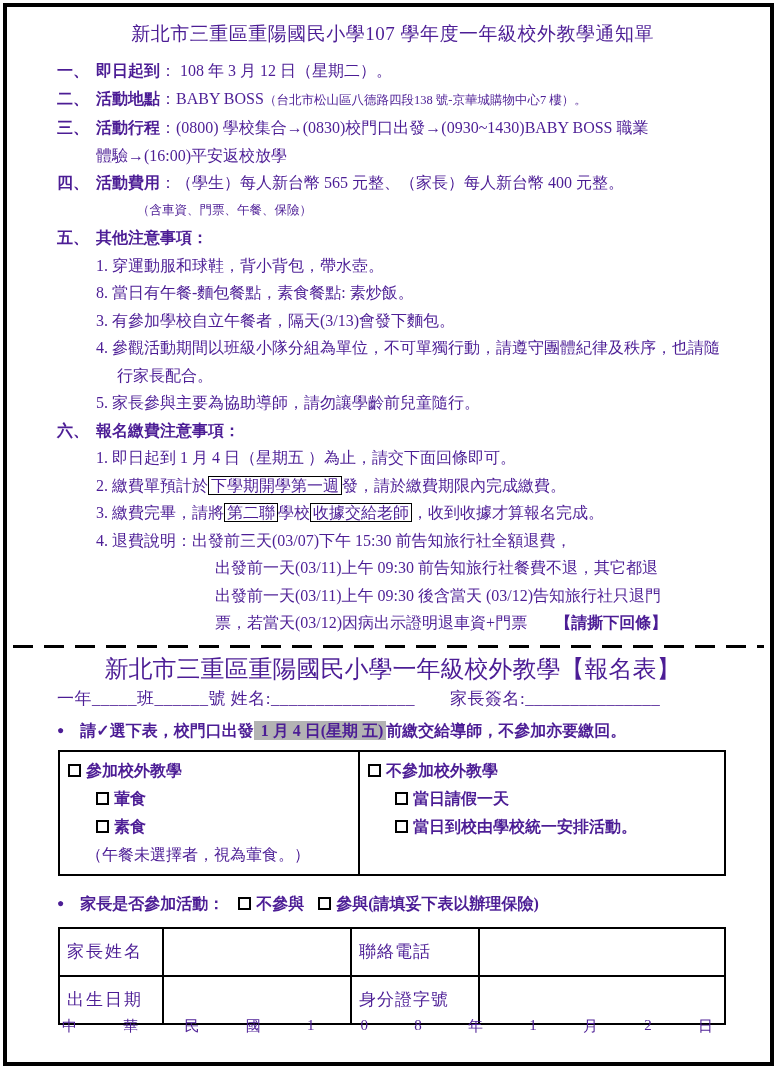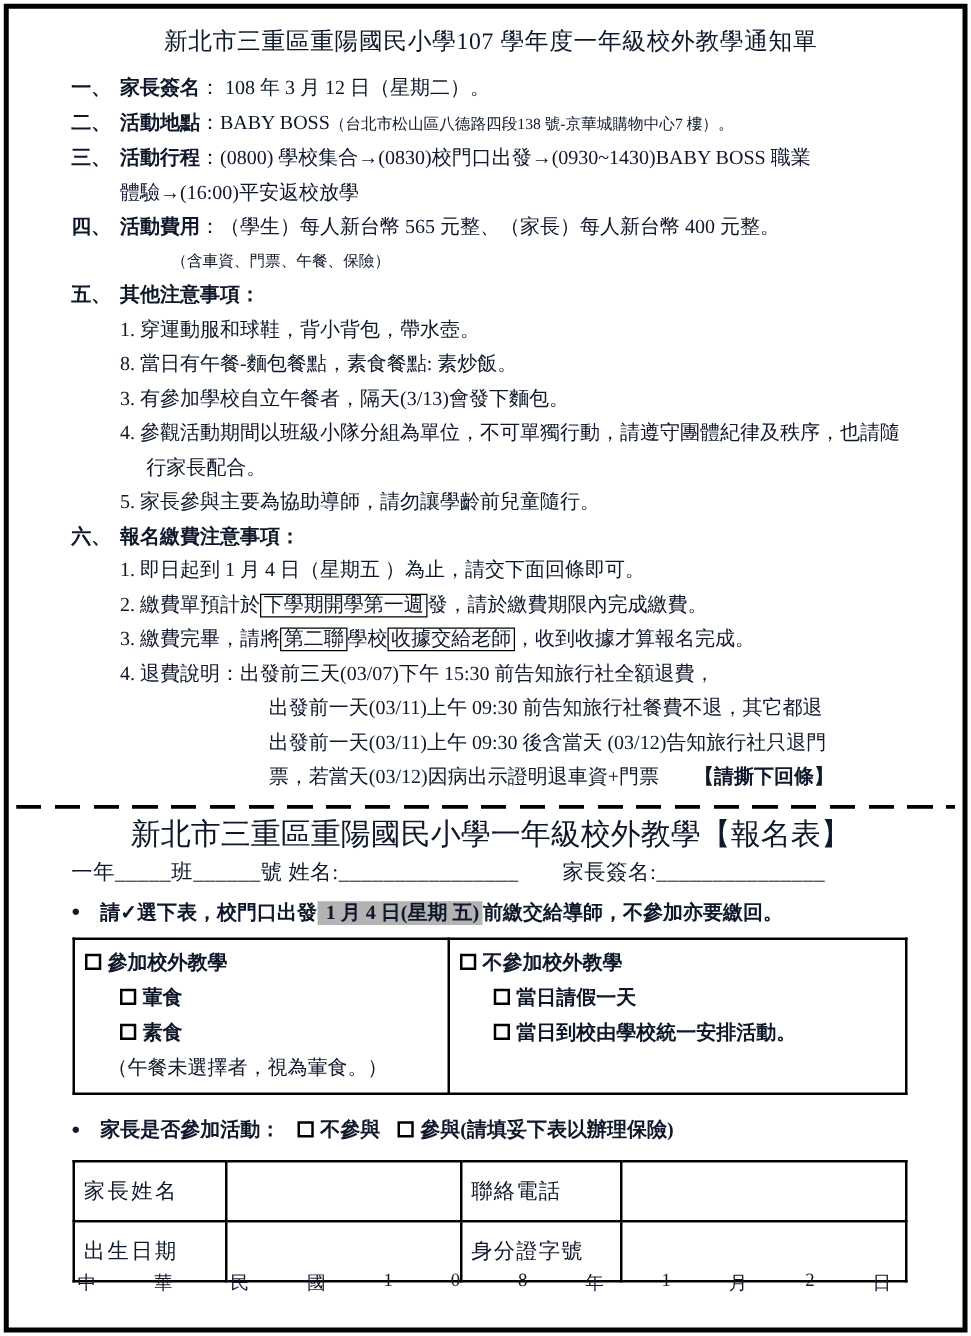--- a/index.html
+++ b/index.html
@@ -5,21 +5,21 @@
   * { box-sizing: border-box; }
   html, body { margin: 0; padding: 0; background: #ffffff; }
   .page {
     position: relative;
     width: 771px;
     height: 1063px;
     margin: 3px;
     border: 4px solid #000;
     background: #fff;
     font-family: "Liberation Serif", "DejaVu Serif", serif;
-    color: #0f172a;
+    color: #4c1d95;
     overflow: hidden;
   }
   .content { padding: 12px 42px 0 50px; }
   .doc-title { text-align: center; font-size: 19px; letter-spacing: 0.5px; line-height: 30px; margin-bottom: 8px; }
   .line { font-size: 16px; line-height: 27.5px; }
   .b { font-weight: bold; }
   .num { display: inline-block; width: 39px; font-weight: bold; }
   .small { font-size: 12.5px; }
   .indent-body { margin-left: 39px; }
   .indent-note { margin-left: 80px; }
@@ -41,35 +41,35 @@
   .choice-table { width: 668px; border-collapse: collapse; margin: 5px 0 0 1px; table-layout: fixed; }
   .choice-table td { border: 2px solid #000; vertical-align: top; padding: 5px 8px; font-size: 16px; }
   .choice-table td.left { width: 300px; }
   .choice-row { line-height: 28px; font-weight: bold; }
   .opt { margin-left: 28px; }
   .opt-r { margin-left: 27px; }
   .choice-note { margin-left: 18px; line-height: 28px; }
   .bullet2 { margin-top: 13px; }
   .parent-table { width: 668px; border-collapse: collapse; margin: 9px 0 0 1px; table-layout: fixed; }
   .parent-table td { border: 2px solid #000; height: 48px; font-size: 17px; padding: 2px 7px; }
-  .pt-label1 { width: 122px; letter-spacing: 2px; }
+  .pt-label1 { width: 104px; letter-spacing: 2px; }
   .pt-value1 { width: 188px; }
   .pt-label2 { width: 128px; letter-spacing: 1px; }
   .footer { position: absolute; left: 55px; right: 57px; bottom: 26px;
     display: flex; justify-content: space-between; font-size: 15px; }
 </style>
 </head>
 <body>
 
 <div class="page">
   <div class="content">
 
     <div class="doc-title">新北市三重區重陽國民小學107 學年度一年級校外教學通知單</div>
 
-    <div class="line"><span class="num">一、</span><span class="b">家長簽名</span><span>： 108 年 3 月 12 日（星期二）。</span></div>
+    <div class="line"><span class="num">一、</span><span class="b">即日起到</span><span>： 108 年 3 月 12 日（星期二）。</span></div>
 
     <div class="line"><span class="num">二、</span><span class="b">活動地點</span><span>：BABY BOSS</span><span class="small">（台北市松山區八德路四段138 號-京華城購物中心7 樓）。</span></div>
 
     <div class="line"><span class="num">三、</span><span class="b">活動行程</span><span>：(0800) 學校集合→(0830)校門口出發→(0930~1430)BABY BOSS 職業</span></div>
     <div class="line indent-body">體驗→(16:00)平安返校放學</div>
 
     <div class="line"><span class="num">四、</span><span class="b">活動費用</span><span>：（學生）每人新台幣 565 元整、（家長）每人新台幣 400 元整。</span></div>
     <div class="line indent-note small">（含車資、門票、午餐、保險）</div>
 
     <div class="line"><span class="num">五、</span><span class="b">其他注意事項：</span></div>

